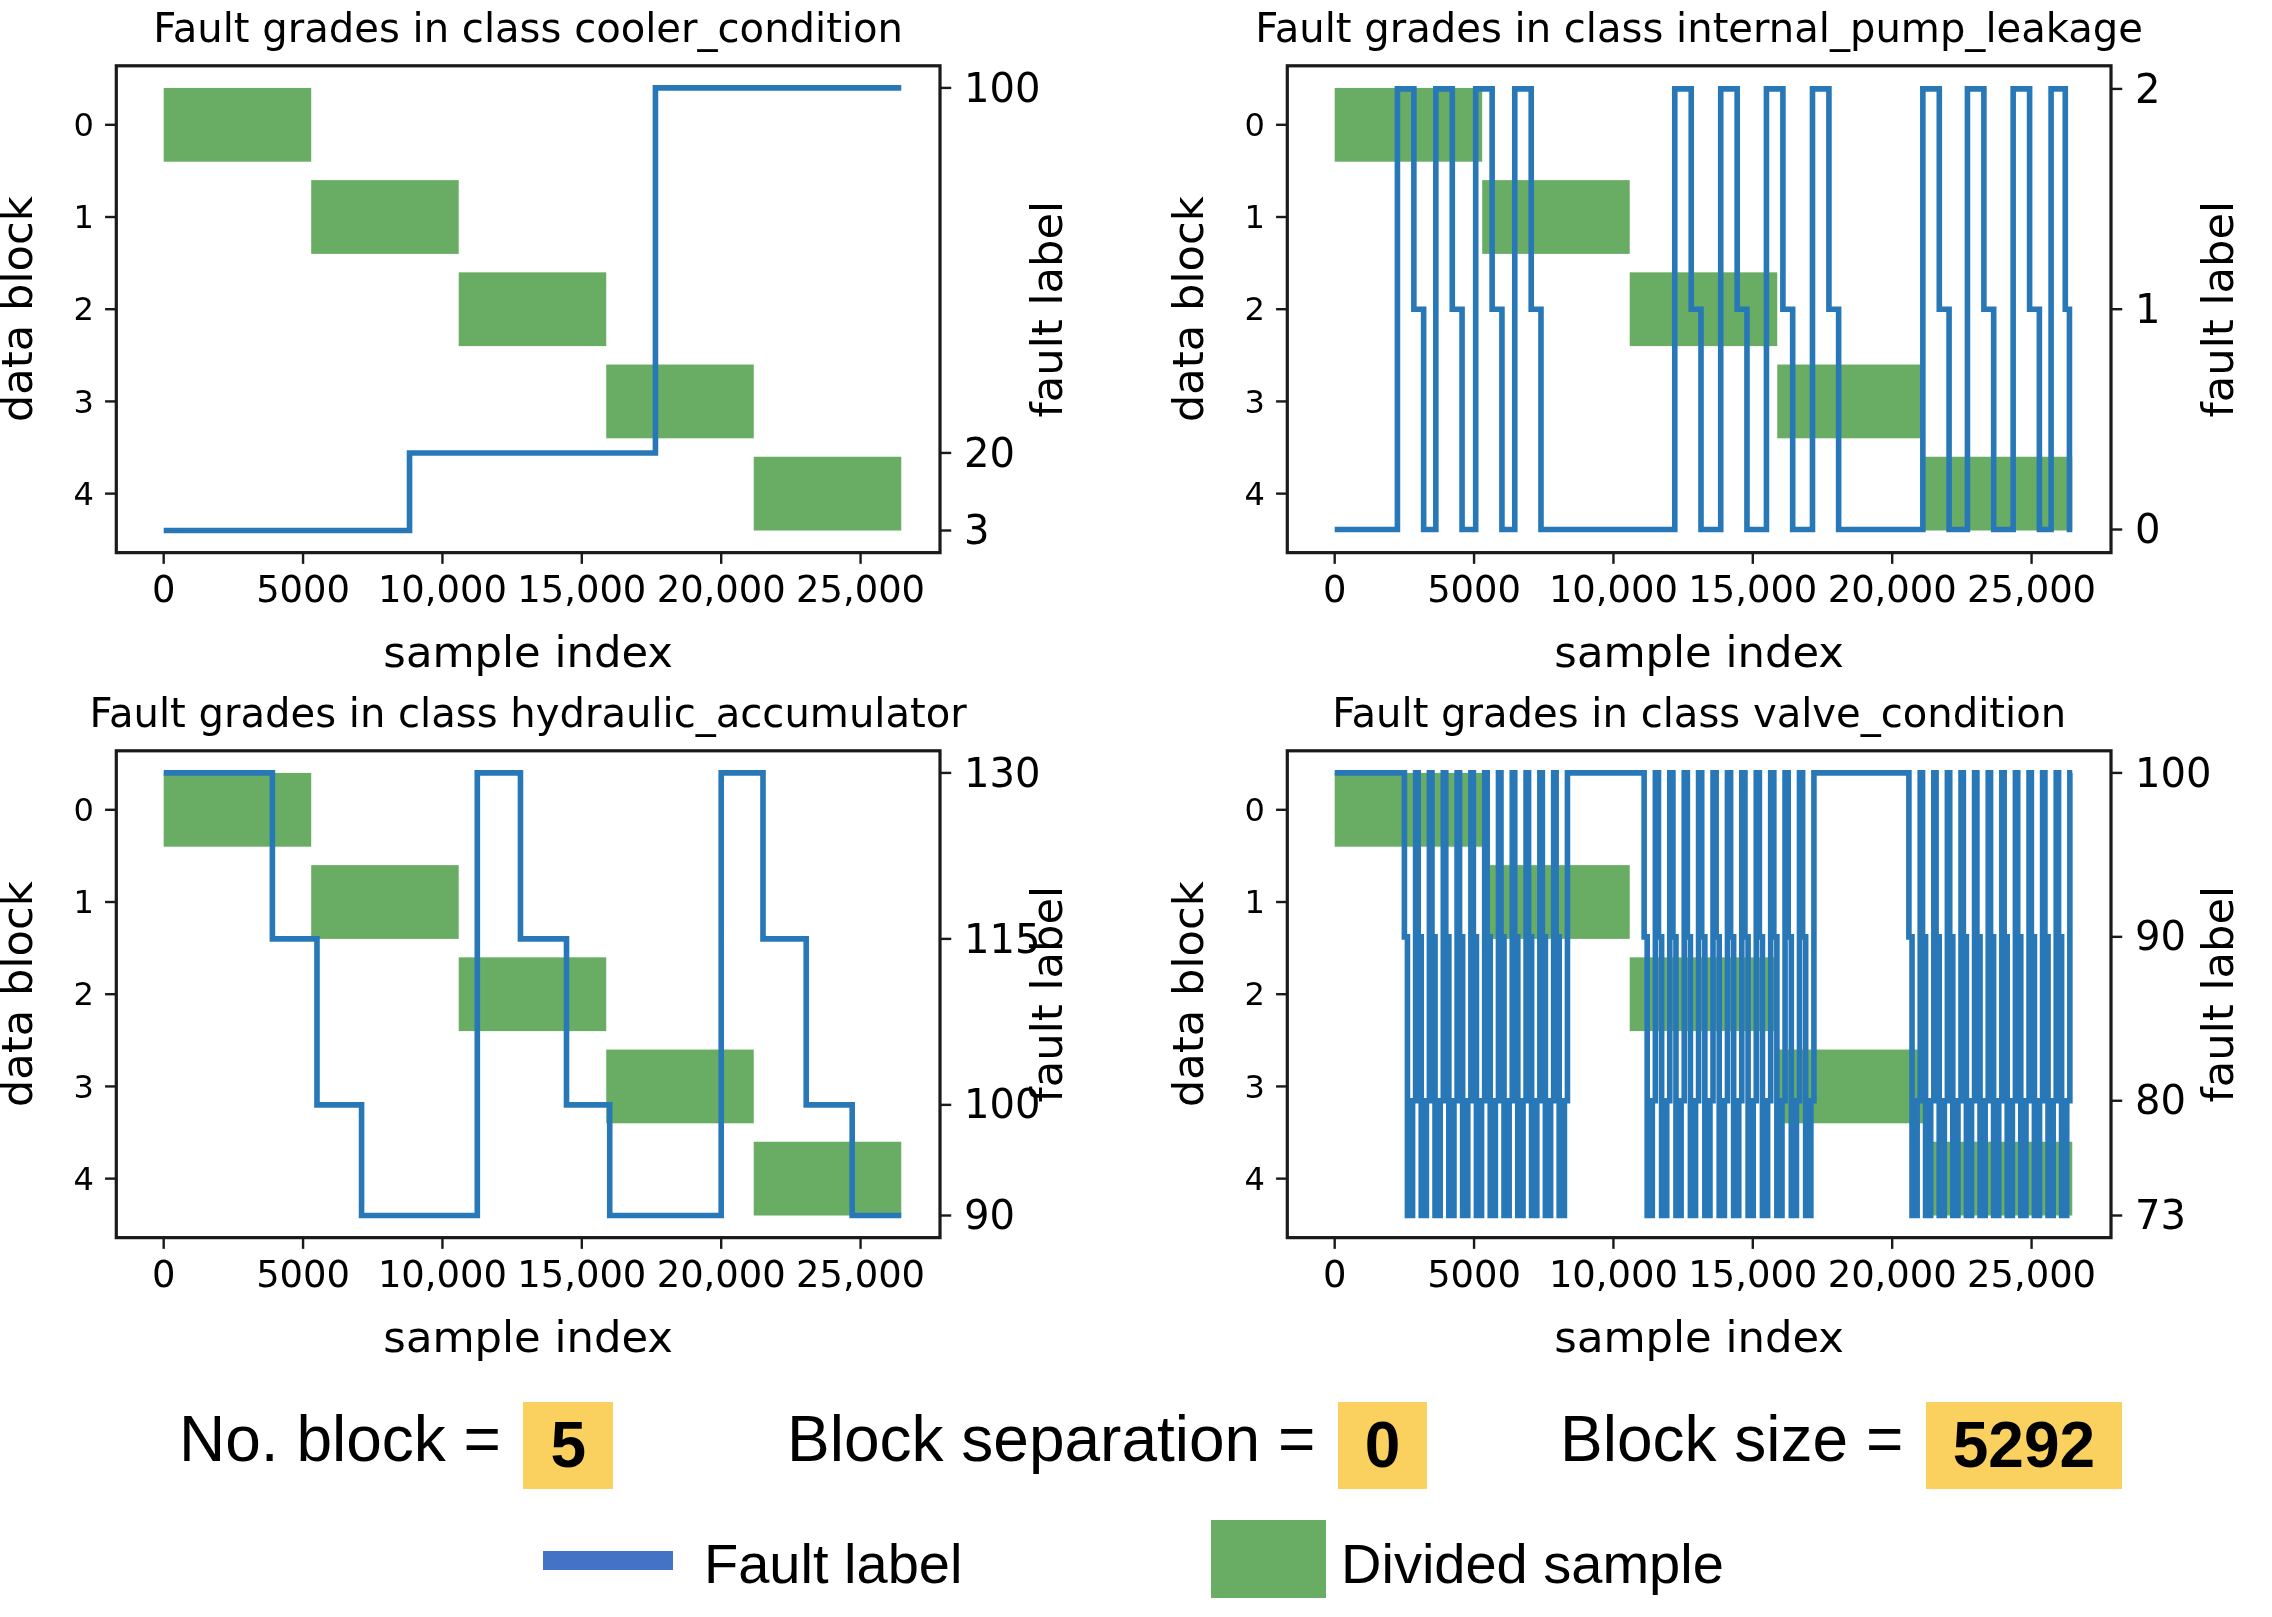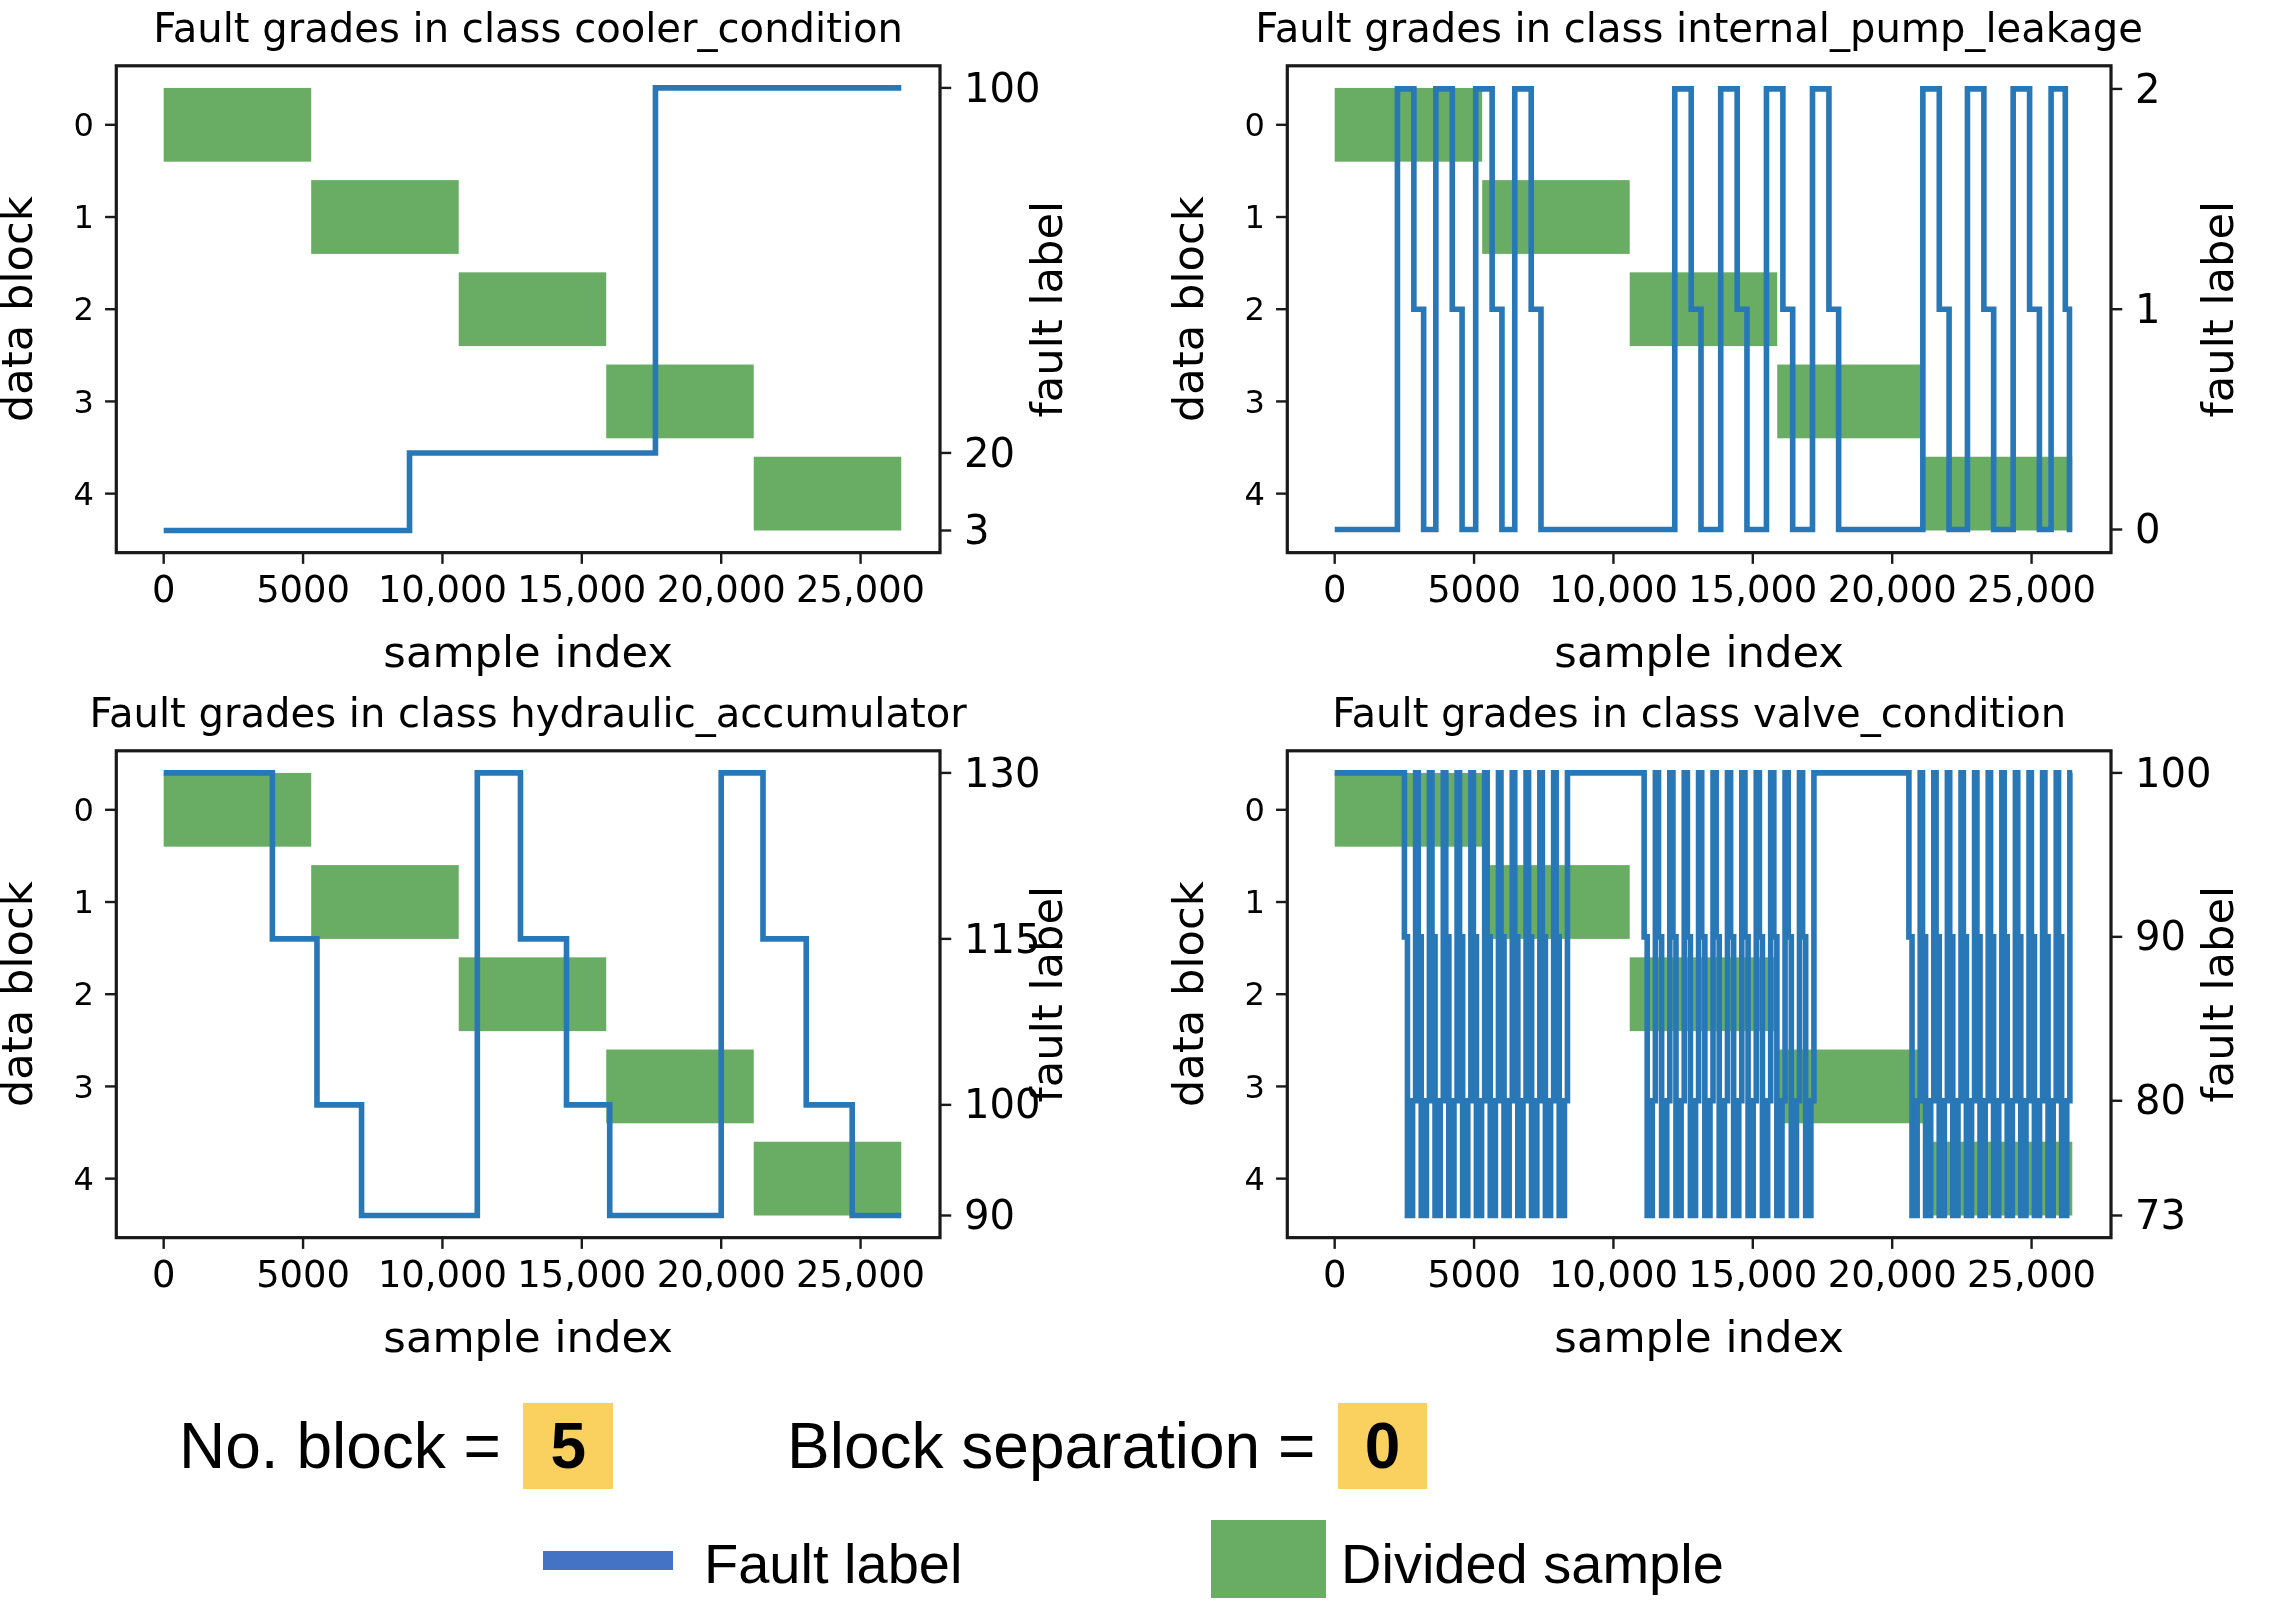--- a/index.html
+++ b/index.html
@@ -1,21 +1,21 @@
 <!DOCTYPE html>
 <html style="--hl: #FAD05F; --legblue: #4472c4; --green: #68ad63;font-size:13px"><head>
 <meta charset="utf-8">
 <style>
   html,body{margin:0;padding:0;background:#fff;}
   .page{position:relative;width:2273px;height:1617px;background:#ffffff;overflow:hidden;
         font-family:"DejaVu Sans",sans-serif;}
   .chart-cell{position:absolute;width:1171px;height:685px;}
   .chart-cell svg{display:block;width:1171px;height:685px;}
   .params-row{position:absolute;left:0;top:1402px;width:2273px;height:96px;}
-  .param{position:absolute;top:0;height:88px;display:flex;align-items:center;}
+  .param{position:absolute;top:0;height:88px;display:flex;align-items:flex-start;}
   .plabel{font-family:"Liberation Sans",sans-serif;font-size:64px;font-weight:400;color:#000;
           white-space:nowrap;}
   .pvalue{font-family:"Liberation Sans",sans-serif;font-size:64px;font-weight:700;color:#000;
           background:var(--hl,#FAD05F);margin-left:22.5px;padding:6.4px 27px;display:inline-block;
           text-align:center;}
   .legend-row{position:absolute;left:0;top:1500px;width:2273px;height:117px;}
   .swatch-line{position:absolute;left:543px;top:51px;width:130px;height:18.5px;background:var(--legblue,#4472c4);}
   .swatch-block{position:absolute;left:1211px;top:20px;width:115px;height:78px;background:var(--green,#68ad63);}
   .legend-text{position:absolute;top:30.5px;font-family:"Liberation Sans",sans-serif;font-size:56px;
                font-weight:400;color:#000;white-space:nowrap;}
@@ -206,20 +206,24 @@
 
   <div class="params-row">
     <div class="param" style="left:179px">
       <span class="plabel">No. block =</span>
       <span class="pvalue">5</span>
     </div>
     <div class="param" style="left:787px">
       <span class="plabel">Block separation =</span>
       <span class="pvalue">0</span>
     </div>
+    <div class="param" style="left:1560px">
+      <span class="plabel">Block size =</span>
+      <span class="pvalue">5292</span>
+    </div>
   </div>
 
   <div class="legend-row">
     <span class="swatch-line"></span>
     <span class="legend-text" id="legend-fault-text">Fault label</span>
     <span class="swatch-block"></span>
     <span class="legend-text" id="legend-blocks-text">Divided sample</span>
   </div>
 
 </div>

